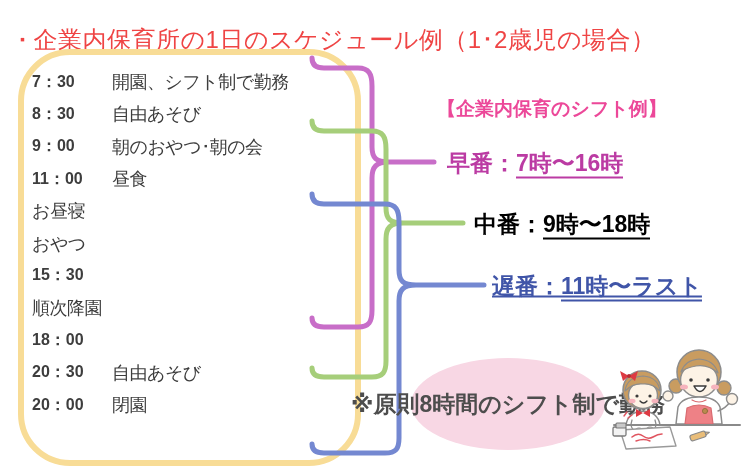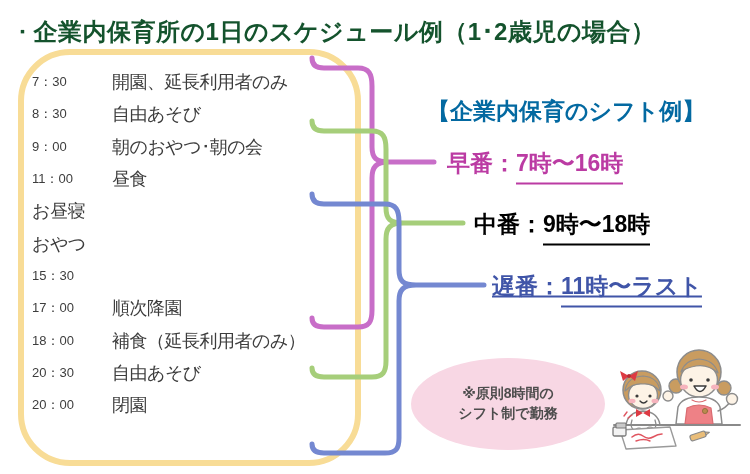--- a/index.html
+++ b/index.html
@@ -2,66 +2,66 @@
 <html><head>
 <meta charset="utf-8">
 <style>
   html,body{margin:0;padding:0;}
   body{
     width:750px;height:474px;background:#ffffff;
     font-family:"Liberation Sans","DejaVu Sans",sans-serif;
     position:relative;overflow:hidden;color:#3d3d3d;
   }
   .page-title{
-    position:absolute;left:20px;top:16px;
-    font-size:24px;font-weight:bold;color:#14532d;
+    position:absolute;left:20px;top:24px;
+    font-size:24px;font-weight:normal;color:#ef4444;
     letter-spacing:0.5px;white-space:nowrap;
   }
   .page-title .bullet{font-size:14px;vertical-align:4px;margin-right:8px;}
   .schedule-box{
     position:absolute;left:18px;top:49px;width:331px;height:405px;
     border:6px solid #f8dc96;border-radius:52px;background:#ffffff;
   }
   .schedule-list{position:absolute;left:32px;top:66px;width:330px;}
   .schedule-row{height:32.3px;display:flex;align-items:center;white-space:nowrap;}
-  .schedule-row .time{width:80px;font-size:13px;letter-spacing:0;flex:0 0 auto;}
+  .schedule-row .time{width:80px;font-size:16px;letter-spacing:0;flex:0 0 auto;font-weight:bold;}
   .schedule-row .activity{font-size:18px;letter-spacing:-0.5px;}
   .brace-layer{position:absolute;left:0;top:0;width:750px;height:474px;pointer-events:none;}
   .shift-heading{
-    position:absolute;left:427px;top:96px;
-    font-size:23px;font-weight:bold;color:#0369a1;white-space:nowrap;
+    position:absolute;left:437px;top:96px;
+    font-size:19px;font-weight:bold;color:#ec4899;white-space:nowrap;
   }
   .shift-label{
     position:absolute;transform:translateY(-50%);
     font-size:23px;font-weight:bold;white-space:nowrap;
   }
-  .shift-label .hours{border-bottom:2px solid currentColor;padding-bottom:7px;}
+  .shift-label .hours{border-bottom:2px solid currentColor;padding-bottom:1px;}
   .shift-early{left:447px;top:163px;color:#bb3ba3;}
   .shift-middle{left:474px;top:224px;color:#000000;}
   .shift-late{left:492px;top:286px;color:#4055a8;text-decoration:underline;}
   .note-ellipse{
     position:absolute;left:411px;top:358px;width:194px;height:92px;
     border-radius:50%;background:#f8d7e4;
-    display:flex;flex-direction:column;justify-content:center;align-items:center;
-    font-size:14px;font-weight:bold;color:#4d4d4d;line-height:1.4;
+    display:flex;flex-direction:row;justify-content:center;align-items:center;
+    font-size:23px;font-weight:bold;color:#4d4d4d;line-height:1.4;
     text-align:center;white-space:nowrap;
   }
   .illustration{position:absolute;left:612px;top:328px;width:132px;height:132px;}
 </style>
 </head>
 <body>
 
 <div class="page-title"><span class="bullet">▪</span><span>企業内保育所の1日のスケジュール例（1･2歳児の場合）</span></div>
 
 <div class="schedule-box"></div>
 
 <div class="schedule-list">
   <div class="schedule-row">
       <span class="time">7：30</span>
-      <span class="activity">開園、延長利用者のみ</span>
+      <span class="activity">開園、シフト制で勤務</span>
     </div>
   <div class="schedule-row">
       <span class="time">8：30</span>
       <span class="activity">自由あそび</span>
     </div>
   <div class="schedule-row">
       <span class="time">9：00</span>
       <span class="activity">朝のおやつ･朝の会</span>
     </div>
   <div class="schedule-row">
@@ -71,26 +71,24 @@
   <div class="schedule-row">
       <span class="activity">お昼寝</span>
     </div>
   <div class="schedule-row">
       <span class="activity">おやつ</span>
     </div>
   <div class="schedule-row">
       <span class="time">15：30</span>
     </div>
   <div class="schedule-row">
-      <span class="time">17：00</span>
       <span class="activity">順次降園</span>
     </div>
   <div class="schedule-row">
       <span class="time">18：00</span>
-      <span class="activity">補食（延長利用者のみ）</span>
     </div>
   <div class="schedule-row">
       <span class="time">20：30</span>
       <span class="activity">自由あそび</span>
     </div>
   <div class="schedule-row">
       <span class="time">20：00</span>
       <span class="activity">閉園</span>
     </div>
 </div>

